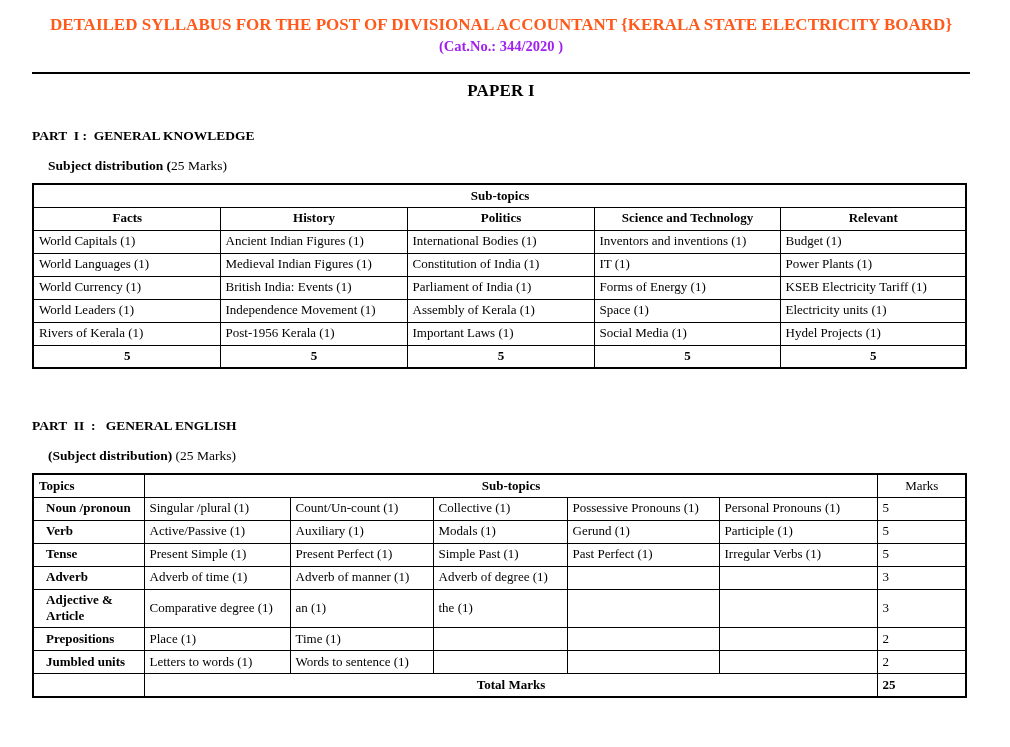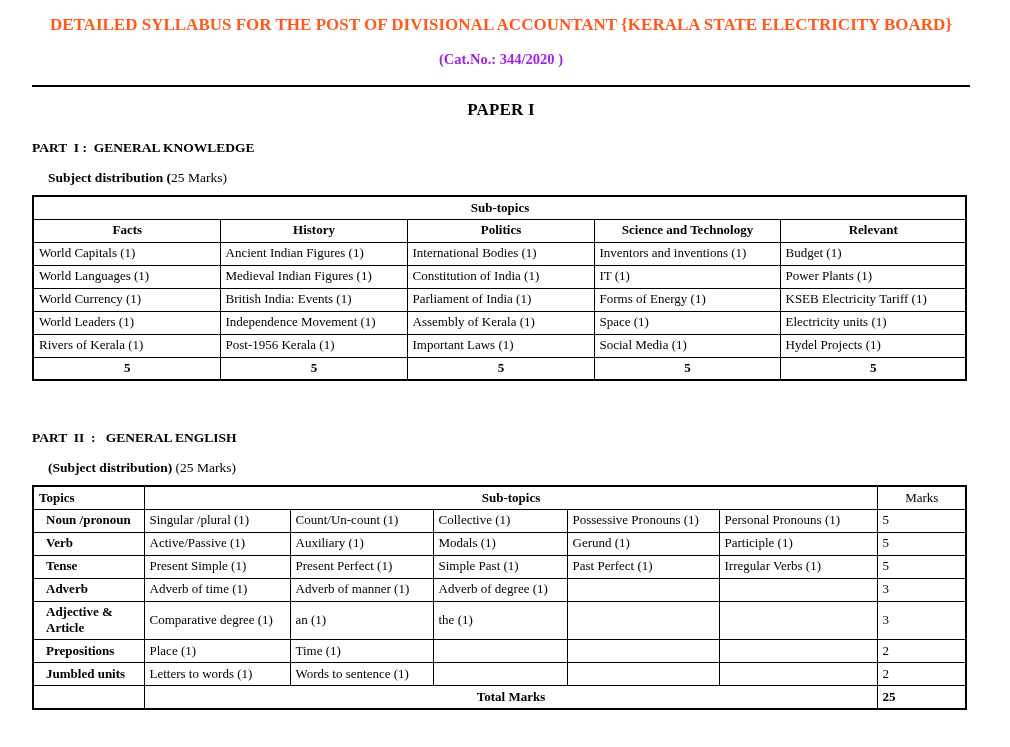--- a/index.html
+++ b/index.html
@@ -21,40 +21,40 @@
     text-align: center;
     font-weight: bold;
     font-size: 17px;
     line-height: 1.2;
     color: var(--title-color);
   }
   .doc-subtitle {
     text-align: center;
     font-weight: bold;
     font-size: 14.5px;
-    margin-top: 16px;
+    margin-top: 3px;
     color: var(--subtitle-color);
   }
   .rule {
     border: none;
     border-top: 2px solid var(--border-color);
     margin: 17px 0 0 0;
   }
   .paper-heading {
     text-align: center;
     font-weight: bold;
     font-size: 17px;
-    margin-top: 13px;
+    margin-top: 7px;
     letter-spacing: 0.2px;
   }
   .part-heading {
     font-weight: bold;
     font-size: 13.5px;
     white-space: pre-wrap;
-    margin-top: 20px;
+    margin-top: 27px;
   }
   .part2-heading { margin-top: 49px; }
   .dist-line {
     font-size: 13.5px;
     margin: 14px 0 0 16px;
   }
   .dist-line .b { font-weight: bold; }
 
   table {
     border-collapse: collapse;

